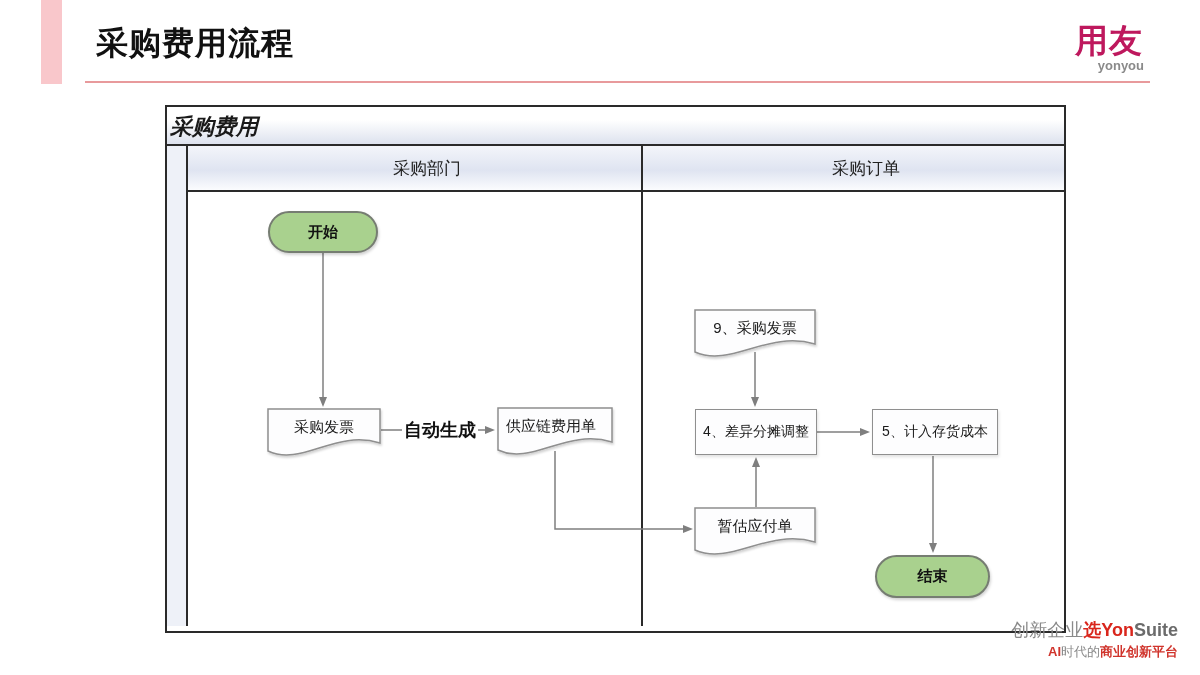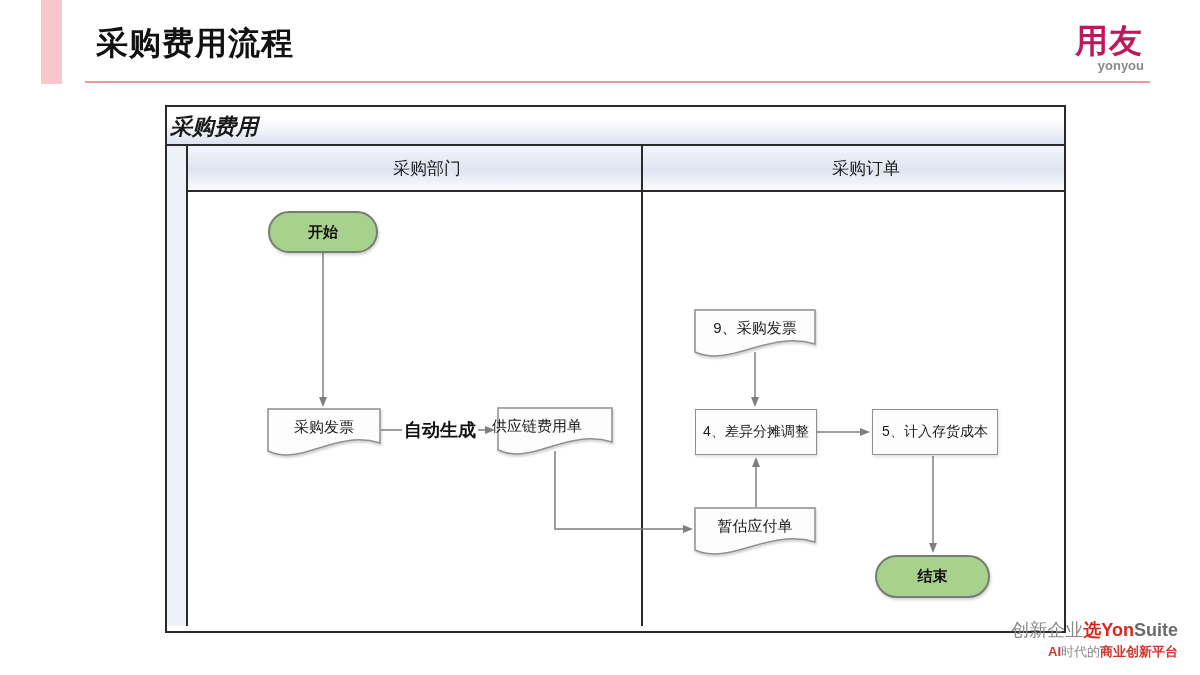--- a/index.html
+++ b/index.html
@@ -120,21 +120,21 @@
   <path filter="url(#ds)" d="M695,310 H815 V344 C767,330 731,368 695,352 Z" fill="#fdfdfe" stroke="#8f8f8f" stroke-width="1.5"></path>
   <path filter="url(#ds)" d="M695,508 H815 V542 C767,528 731,566 695,550 Z" fill="#fdfdfe" stroke="#8f8f8f" stroke-width="1.5"></path>
 </svg>
 
 <div class="shape terminator" style="left:268px; top:211px; width:110px; height:42px;">开始</div>
 
 <div class="doc-label" style="left:268px; top:412px; width:112px; height:30px;">采购发票</div>
 
 <div class="edge-label" style="left:402px; top:419px; width:76px; height:22px;">自动生成</div>
 
-<div class="doc-label" style="left:490px; top:411px; width:94px; height:30px;">供应链费用单</div>
+<div class="doc-label" style="left:504px; top:411px; width:94px; height:30px;">供应链费用单</div>
 
 <div class="doc-label" style="left:695px; top:313px; width:120px; height:30px;">9、采购发票</div>
 
 <div class="shape process" style="left:695px; top:409px; width:122px; height:46px;text-align:center;">4、差异分摊调整</div>
 
 <div class="shape process" style="left:872px; top:409px; width:126px; height:46px;">5、计入存货成本</div>
 
 <div class="doc-label" style="left:695px; top:511px; width:120px; height:30px;">暂估应付单</div>
 
 <div class="shape terminator" style="left:875px; top:555px; width:115px; height:43px;">结束</div>

